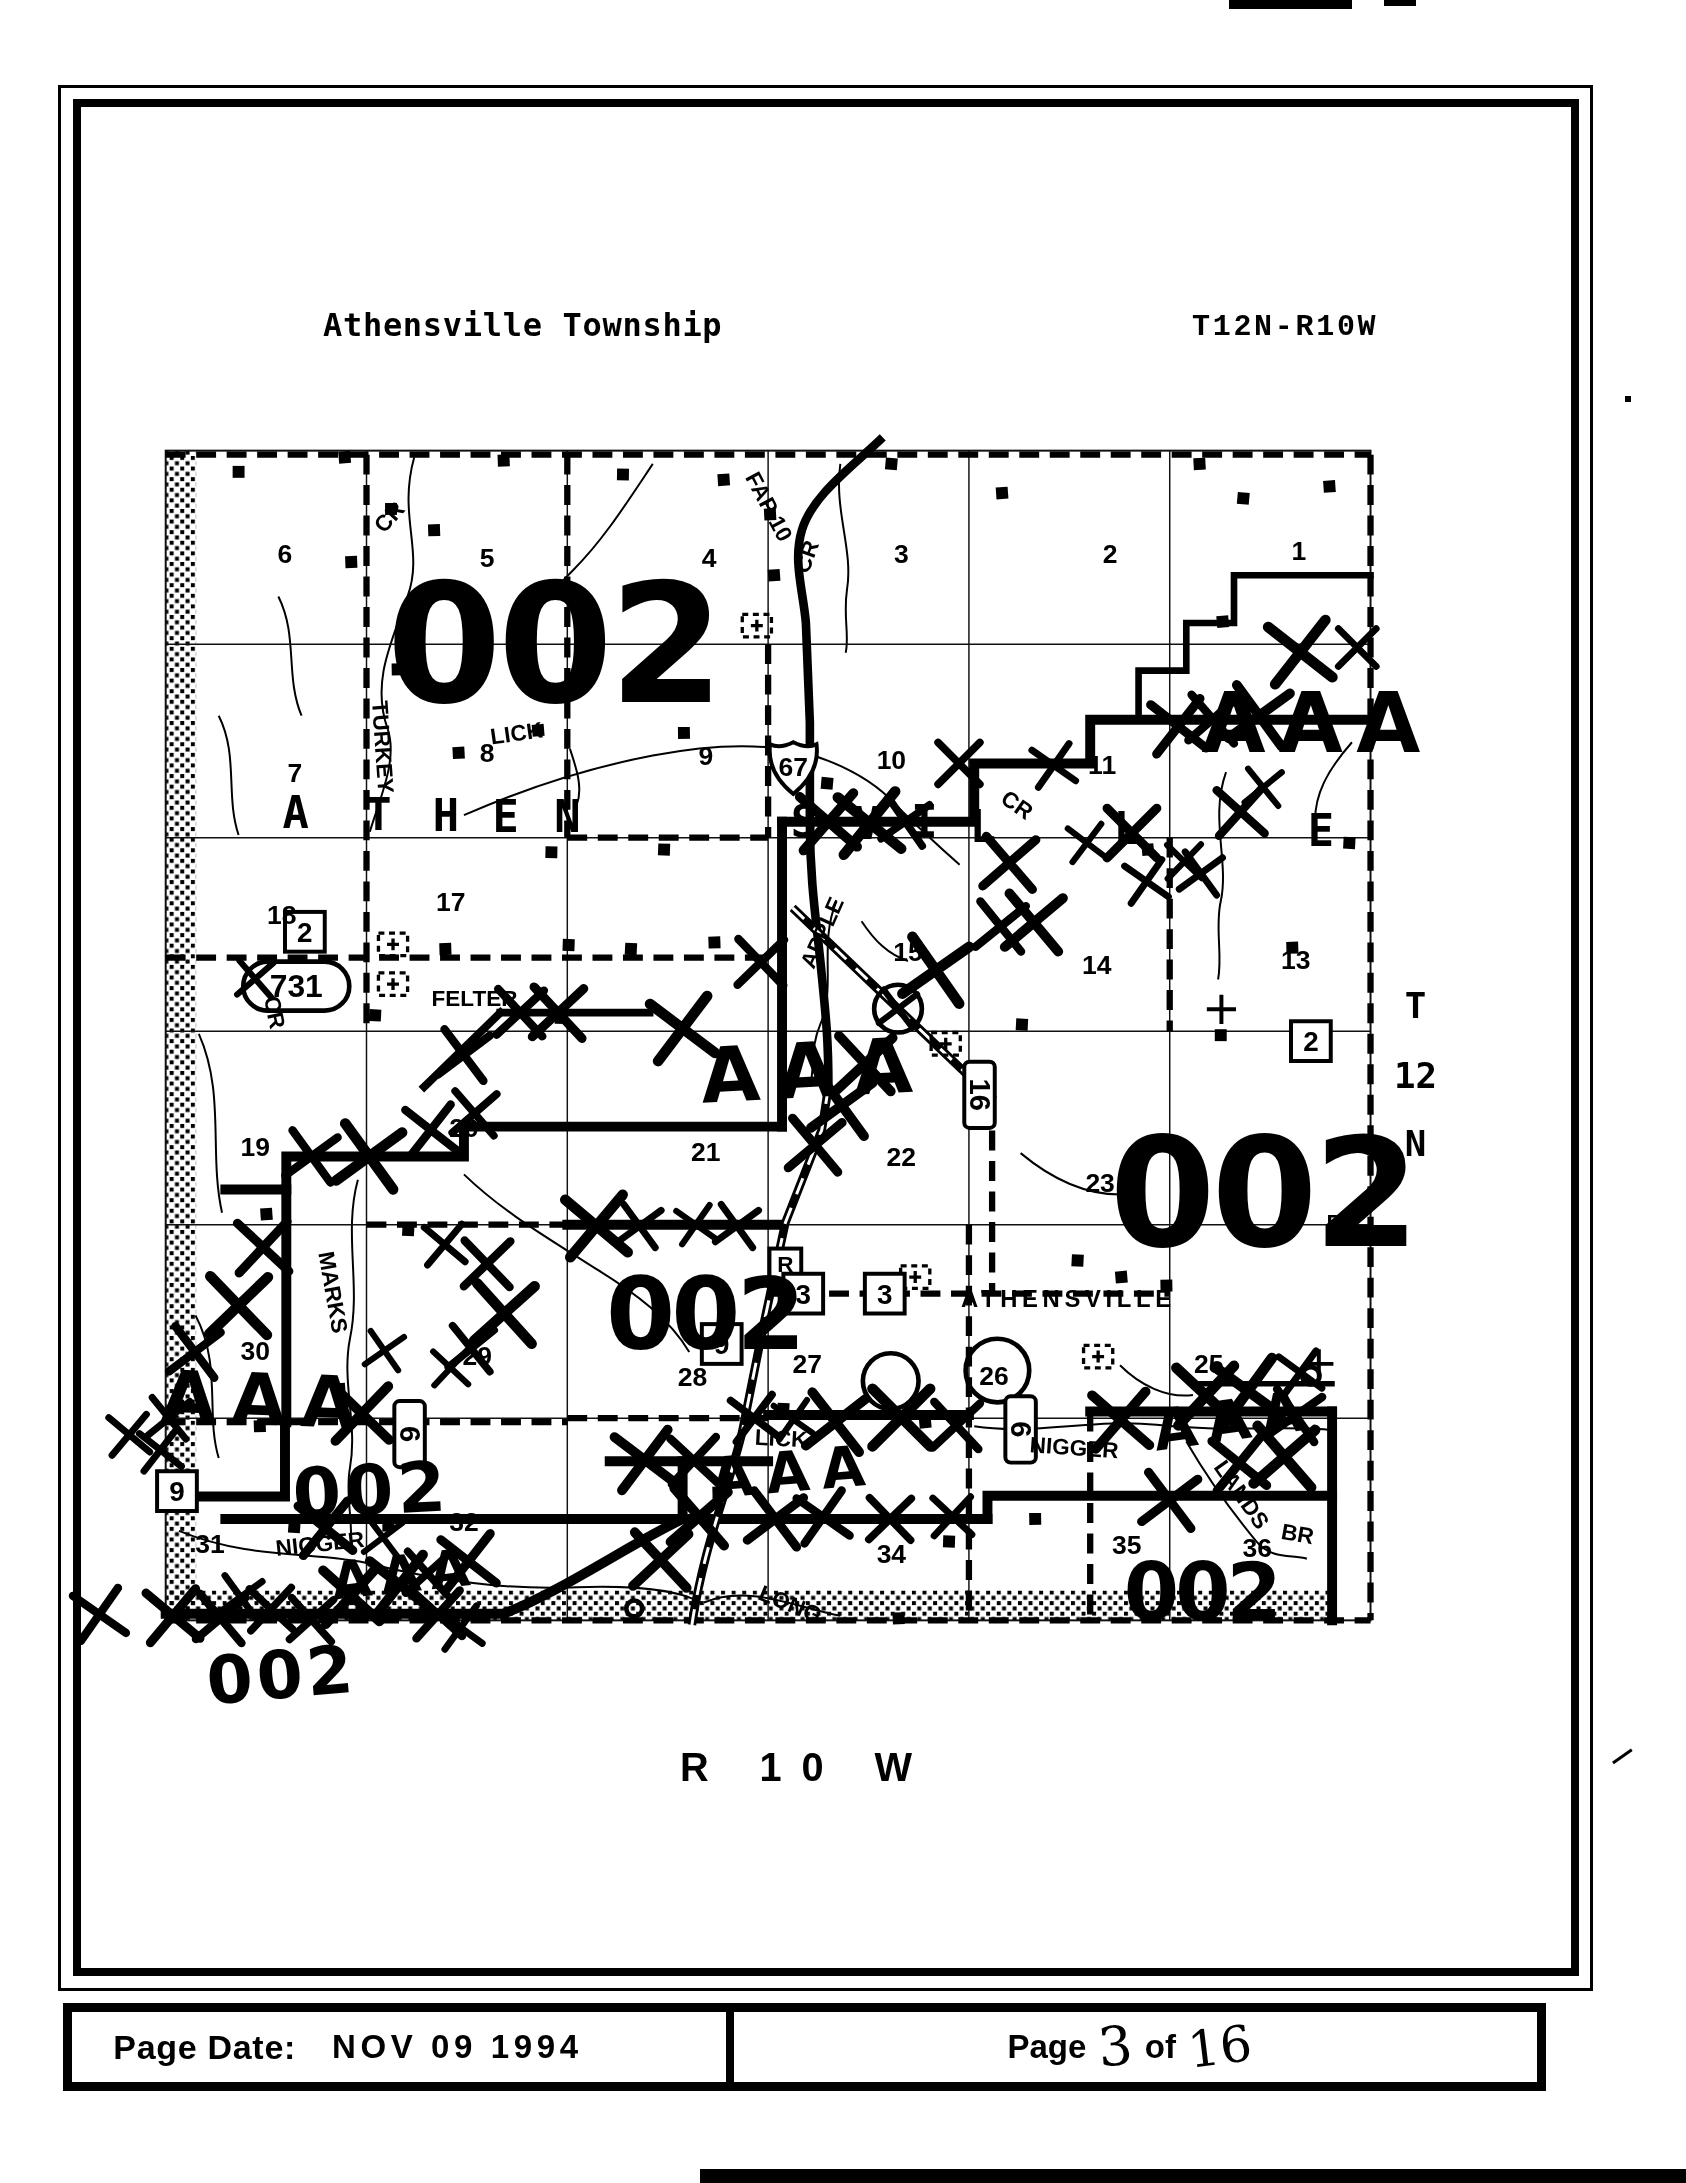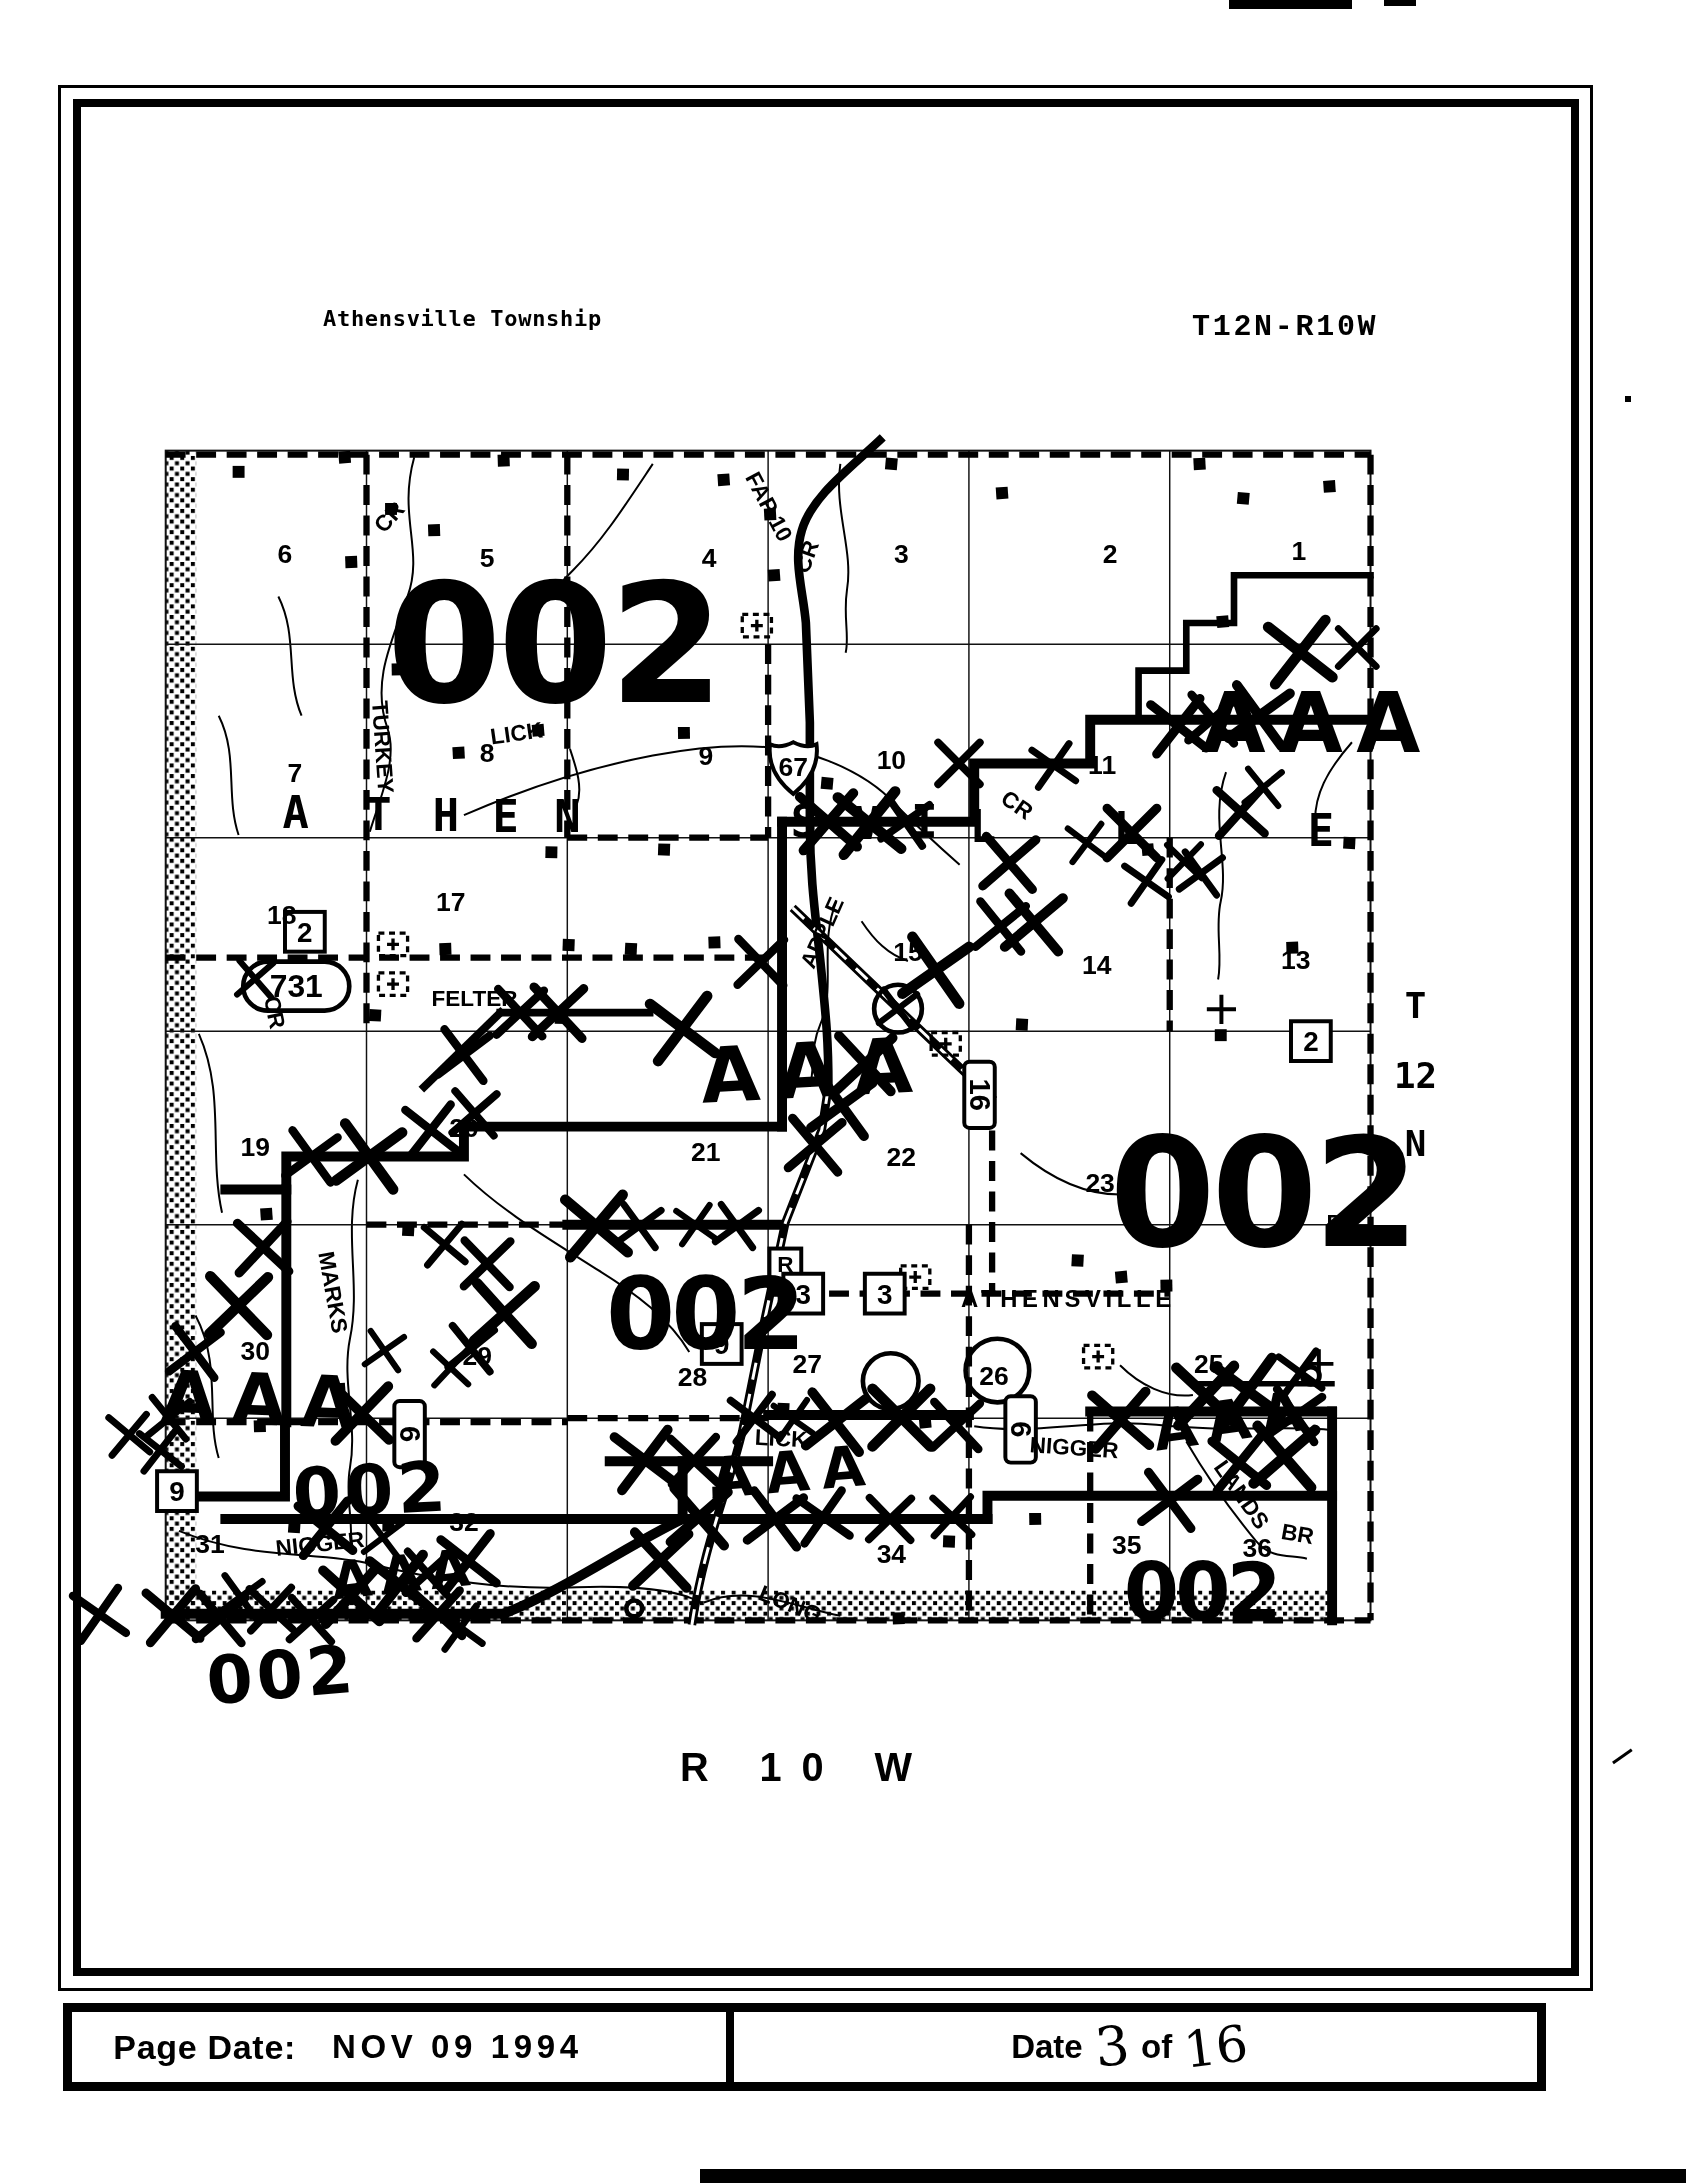--- a/index.html
+++ b/index.html
@@ -3,21 +3,21 @@
 <meta charset="utf-8">
 <style>
   html,body{margin:0;padding:0;background:#e8e8e8;}
   .page{position:relative;width:1686px;height:2183px;background:#ffffff;overflow:hidden;
         font-family:"Liberation Sans",sans-serif;color:#000;}
   .frame-outer{position:absolute;left:58px;top:85px;width:1535px;height:1906px;
         border:3.3px solid #000;box-sizing:border-box;}
   .frame-inner{position:absolute;left:73px;top:99px;width:1506px;height:1877px;
         border:8.6px solid #000;box-sizing:border-box;}
   .hdr-title{position:absolute;left:323px;top:306px;font-family:"DejaVu Sans Mono",monospace;
-        font-size:22px;font-weight:700;letter-spacing:0.7px;white-space:nowrap;}
+        font-size:32px;font-weight:700;letter-spacing:0.7px;white-space:nowrap;}
   .hdr-range{position:absolute;left:1192px;top:310px;font-family:Liberation Mono, monospace;
         font-size:30px;font-weight:700;letter-spacing:2.7px;white-space:nowrap;}
   .footer-bar{position:absolute;left:63px;top:2003px;width:1483px;height:88px;
         border:9.3px solid #000;box-sizing:border-box;display:flex;align-items:stretch;background:#fff;padding-left:28px;}
   .fcell{display:flex;align-items:center;box-sizing:border-box;}
   .fcell-date{flex:0 0 626px;padding-left:13.3px;}
   .fcell-title{flex:0 0 482px;border-left:8px solid #000;justify-content:center;}
   .fcell-page{flex:1 1 auto;border-left:8px solid #000;justify-content:center;}
   .flabel{font-size:34px;font-weight:800;letter-spacing:0.7px;}
   .fdate{font-size:33px;font-weight:800;letter-spacing:4.6px;margin-left:36px;text-align:center;}
@@ -467,20 +467,20 @@
         <text x="1612" y="1972" class="town">ATHENSVILLE</text>
       </g>
   </svg>
 
   <div class="footer-bar">
     <div class="fcell fcell-date">
       <span class="flabel">Page Date:</span>
       <span class="fdate">NOV 09 1994</span>
     </div>
     <div class="fcell fcell-page">
-      <span class="fpage-word">Date</span>
+      <span class="fpage-word">Page</span>
       <span class="hand-num">3</span>
       <span class="fpage-word">of</span>
       <span class="hand-num total">16</span>
     </div>
   </div>
 </div>
 
 
 </body></html>

